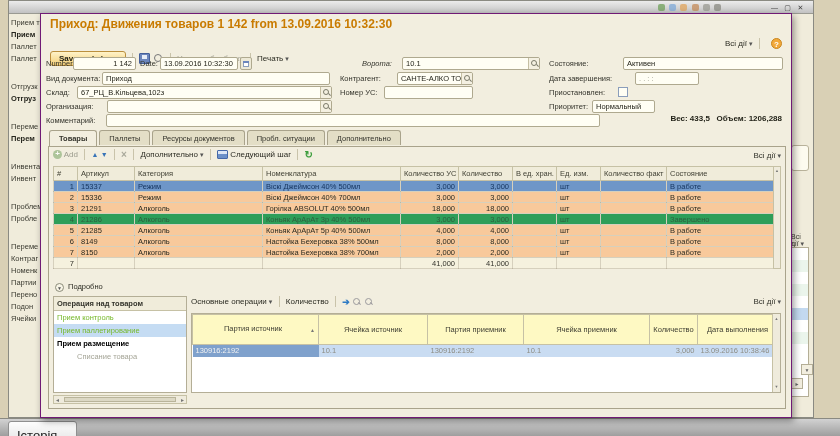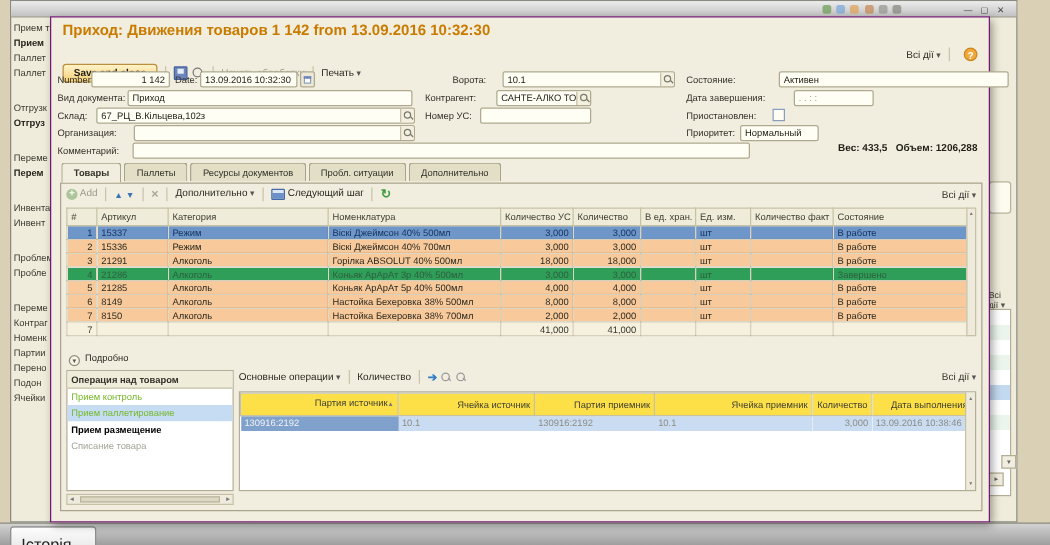--- a/index.html
+++ b/index.html
@@ -118,36 +118,36 @@
   #ops-list { left:4px; top:149px; width:134px; height:97px; background:#FFF; border:1px solid #B4AE96; }
   .ops-hrow { height:14px; background:#F0ECDA; border-bottom:1px solid #C6C1A5; font-weight:bold; }
   .ops-row, .ops-hrow { display:flex; font-size:7.5px; line-height:13px;flex-direction:column; }
   .gut { width:11px; border-right:1px solid #D8D4C0; flex:none; }
   .ops-row > span:last-child, .ops-hrow > span:last-child { padding-left:3px; overflow:hidden; white-space:nowrap; }
   .ops-row { height:13px; }
   .ops-row.g { color:#76B82A; }
   .ops-row.selrow { background:#C5DCF3; }
   .ops-row.selrow .gut { background:#2E5E9E; }
   .ops-row.bk { font-weight:bold; color:#000; }
-  .ops-row.gray { color:#A4A496; }
+  .ops-row.gray { color:#A4A496;margin-left:20px; }
   #ops-hscroll { left:4px; top:248px; width:134px; height:9px; background:#EFEBDC; border:1px solid #C6C1A5; font-size:5px; color:#777; }
   #ops-hscroll .la { position:absolute; left:1px; top:1px; }
   #ops-hscroll .rb { position:absolute; right:1px; top:1px; }
   #ops-hscroll .thumb { position:absolute; left:10px; right:10px; top:1px; bottom:1px; background:#DCD8C4; border:1px solid #B9B49A; }
 
   
   #ops-tb { left:142px; top:149px; right:4px; height:15px; }
   .go-ic::before { content:"➔"; color:#2F7BC4; font-size:9px; font-weight:bold; }
   .find-ic { width:10px; height:10px; position:relative; opacity:.55; }
   .find-ic::before { content:""; position:absolute; left:1px; top:1px; width:5px; height:5px; border:1px solid #556; border-radius:50%; }
   .find-ic::after { content:""; position:absolute; left:6px; top:6px; width:3px; height:1px; background:#556; transform:rotate(45deg); }
   #ops-aa { position:absolute; right:0; top:1px; font-size:8px; }
   #ops-wrap { left:142px; top:166px; right:4px; height:80px; background:#FFF; border:1px solid #B4AE96; }
   #ops-tbl { width:585px; font-size:7.5px; }
-  #ops-tbl th { height:18px; background:#fde047; border:1px solid #C6C1A5; font-weight:normal; text-align:right; padding:0 3px; color:#3F3F33; white-space:nowrap; overflow:hidden; }
+  #ops-tbl th { height:30px; background:#fef9c3; border:1px solid #C6C1A5; font-weight:normal; text-align:center; padding:0 3px; color:#3F3F33; white-space:nowrap; overflow:hidden; }
   #ops-tbl td { height:12px; padding:0 3px; white-space:nowrap; overflow:hidden; }
   #ops-tbl tr.sel2 td { background:#C9DCF2; color:#8C8C84; }
   #ops-tbl tr.sel2 td.cur { background:#7FA1CC; color:#F2F2F2; }
   #ops-tbl .ra { text-align:right; }
   .sort-ic { float:right; font-size:5px; color:#777; line-height:12px; }
   #ops-vscroll { position:absolute; right:0; top:0; width:8px; height:78px; background:#EFEBDC; border-left:1px solid #C6C1A5; font-size:4px; color:#777; text-align:center; }
   #ops-vscroll .ua { line-height:9px; }
   #ops-vscroll .da { position:absolute; bottom:1px; left:0; right:0; line-height:8px; }
 </style>
 </head>
@@ -245,24 +245,24 @@
       <span class="dd">Всі дії</span>
       <span class="vsep"></span>
       <span id="help-btn">?</span>
     </div>
 
     <span class="lbl" style="left:5px; top:43px;">Number:</span>
     <div class="fld ra" style="left:32px; top:43px; width:63px;"><span>1 142</span></div>
     <span class="lbl" style="left:99px; top:43px;">Date:</span>
     <div class="fld" style="left:119px; top:43px; width:78px;"><span>13.09.2016 10:32:30</span></div>
     <span class="calbtn" style="left:199px; top:43px;"></span>
-    <span class="lbl" style="left:321px; top:43px;">Ворота:</span>
+    <span class="lbl" style="left:321px; top:43px;font-style:italic;">Ворота:</span>
     <div class="fld hasmag" style="left:361px; top:43px; width:138px;"><span>10.1</span><span class="mag"></span></div>
     <span class="lbl" style="left:508px; top:43px;">Состояние:</span>
-    <div class="fld" style="left:582px; top:43px; width:184px;"><span>Активен</span></div>
+    <div class="fld" style="left:582px; top:43px; width:160px;"><span>Активен</span></div>
 
     <span class="lbl" style="left:5px; top:58px;">Вид документа:</span>
     <div class="fld" style="left:61px; top:58px; width:228px;"><span>Приход</span></div>
     <span class="lbl" style="left:299px; top:58px;">Контрагент:</span>
     <div class="fld hasmag" style="left:356px; top:58px; width:76px;"><span>САНТЕ-АЛКО ТОВ</span><span class="mag"></span></div>
     <span class="lbl" style="left:508px; top:58px;">Дата завершения:</span>
     <div class="fld" style="left:594px; top:58px; width:64px; color:#9B9B8D;"><span>. .      : :</span></div>
 
     <span class="lbl" style="left:5px; top:72px;">Склад:</span>
     <div class="fld hasmag" style="left:36px; top:72px; width:255px;"><span>67_РЦ_В.Кільцева,102з</span><span class="mag"></span></div>

